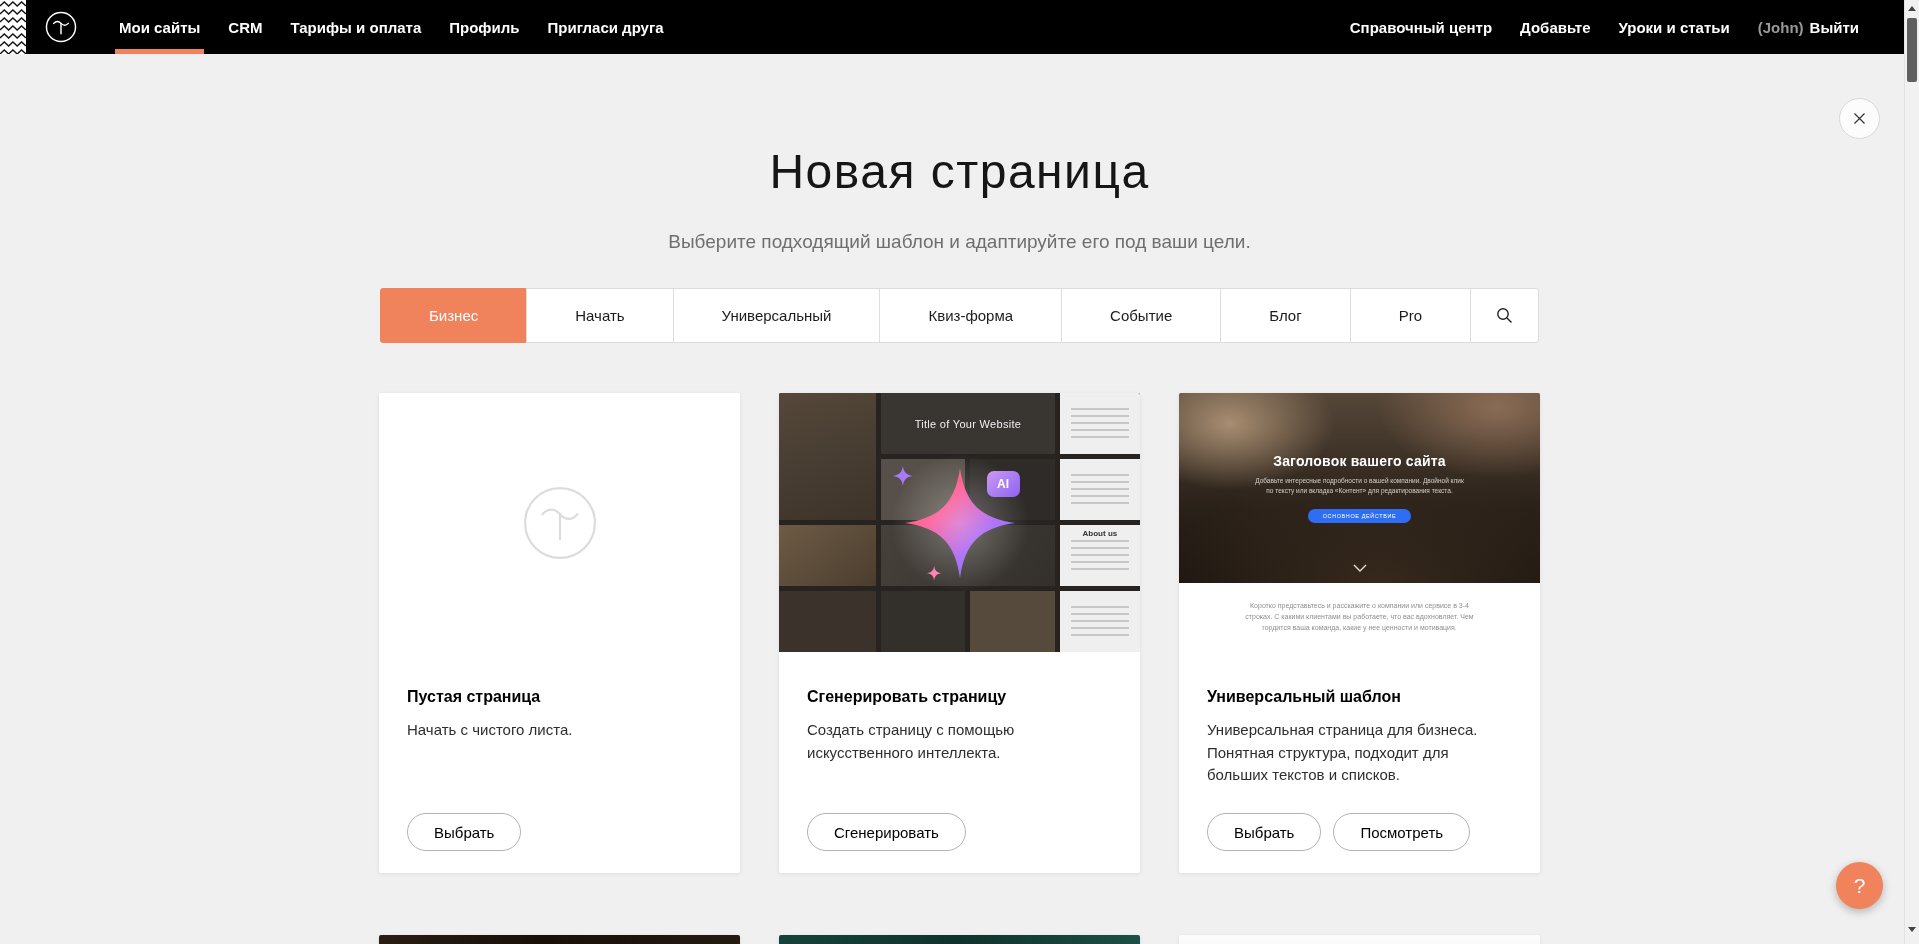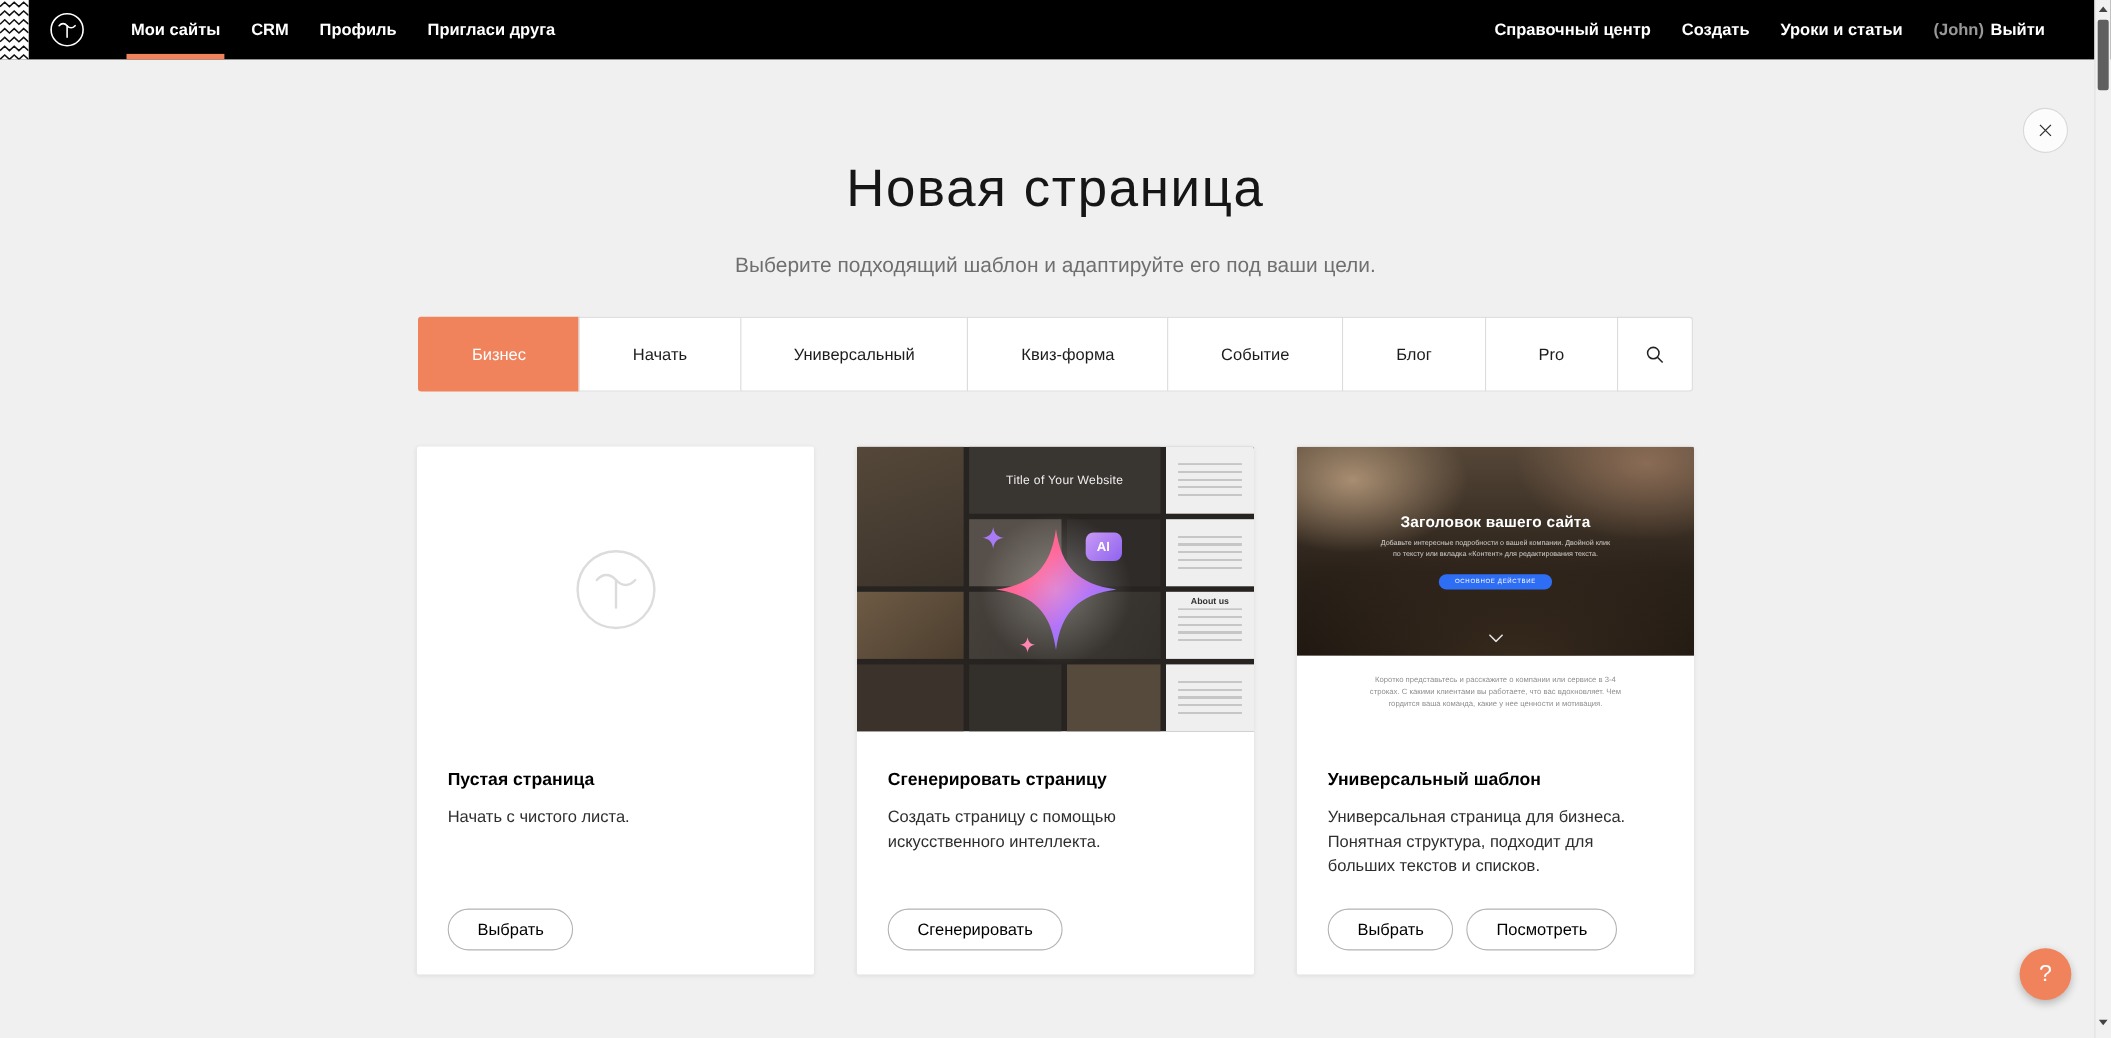--- a/index.html
+++ b/index.html
@@ -24,21 +24,21 @@
     background:#fcfcfc;border:1px solid #d8d8d8;cursor:pointer;display:flex;align-items:center;justify-content:center;z-index:6;}
   .help-btn{position:absolute;left:1836px;top:862px;width:47px;height:47px;border-radius:50%;border:none;
     background:var(--accent);color:#fff;font-size:21px;cursor:pointer;box-shadow:0 3px 8px rgba(0,0,0,.25);z-index:6;
     font-family:"Liberation Sans",sans-serif;}
 
   
   main{padding-top:90px;text-align:center;}
   h1{font-size:48px;font-weight:300;letter-spacing:1.5px;color:#161616;}
   .subtitle{margin-top:32px;font-size:19px;color:#6f6f6f;}
   .tabs{margin:35px auto 0;display:flex;justify-content:center;}
-  .tab{height:68px;padding:0 48px;background:#fff;border:1px solid #dcdcdc;margin-left:-1px;
+  .tab{height:55px;padding:0 48px;background:#fff;border:1px solid #dcdcdc;margin-left:-1px;
     font-size:15px;color:#1c1c1c;cursor:pointer;font-family:inherit;}
   .tab:first-child{margin-left:0;border-radius:3px 0 0 3px;}
   .tab.active{background:var(--accent);border-color:var(--accent);color:#fff;}
   .tab-search{padding:0 25px;border-radius:0 3px 3px 0;display:flex;align-items:center;}
 
   
   .grid{width:1161px;margin:50px auto 0;display:grid;grid-template-columns:repeat(3,361px);column-gap:39px;}
   .grid-row2{margin-top:62px;}
   .card{position:relative;background:#fff;height:480px;box-shadow:0 1px 4px rgba(0,0,0,.08);
     text-align:left;border-radius:2px;overflow:hidden;}
@@ -127,26 +127,27 @@
     <a class="logo">
       <svg width="40" height="40" viewBox="0 0 44 44" fill="none">
         <circle cx="22" cy="22" r="16" stroke="#fff" stroke-width="1.6"></circle>
         <path d="M14 18 C16.5 15.2 19.5 15.2 22 18 C24.5 20.8 27.5 20.8 30 18" stroke="#fff" stroke-width="1.6" stroke-linecap="round"></path>
         <path d="M22 18 L22 29.5" stroke="#fff" stroke-width="1.6" stroke-linecap="round"></path>
       </svg>
     </a>
     <nav class="nav-left">
       <a class="nav-item active">Мои сайты</a>
       <a class="nav-item">CRM</a>
+      <a class="nav-item">Тарифы и оплата</a>
       <a class="nav-item">Профиль</a>
       <a class="nav-item">Пригласи друга</a>
     </nav>
     <nav class="nav-right">
       <a class="nav-item">Справочный центр</a>
-      <a class="nav-item">Создать</a>
+      <a class="nav-item">Добавьте</a>
       <a class="nav-item">Уроки и статьи</a>
       <a class="nav-item">
         <span class="user-name">(John)</span>
         <span>Выйти</span>
       </a>
     </nav>
   </header>
 
   <button class="close-btn">
     <span style="display:flex;">

